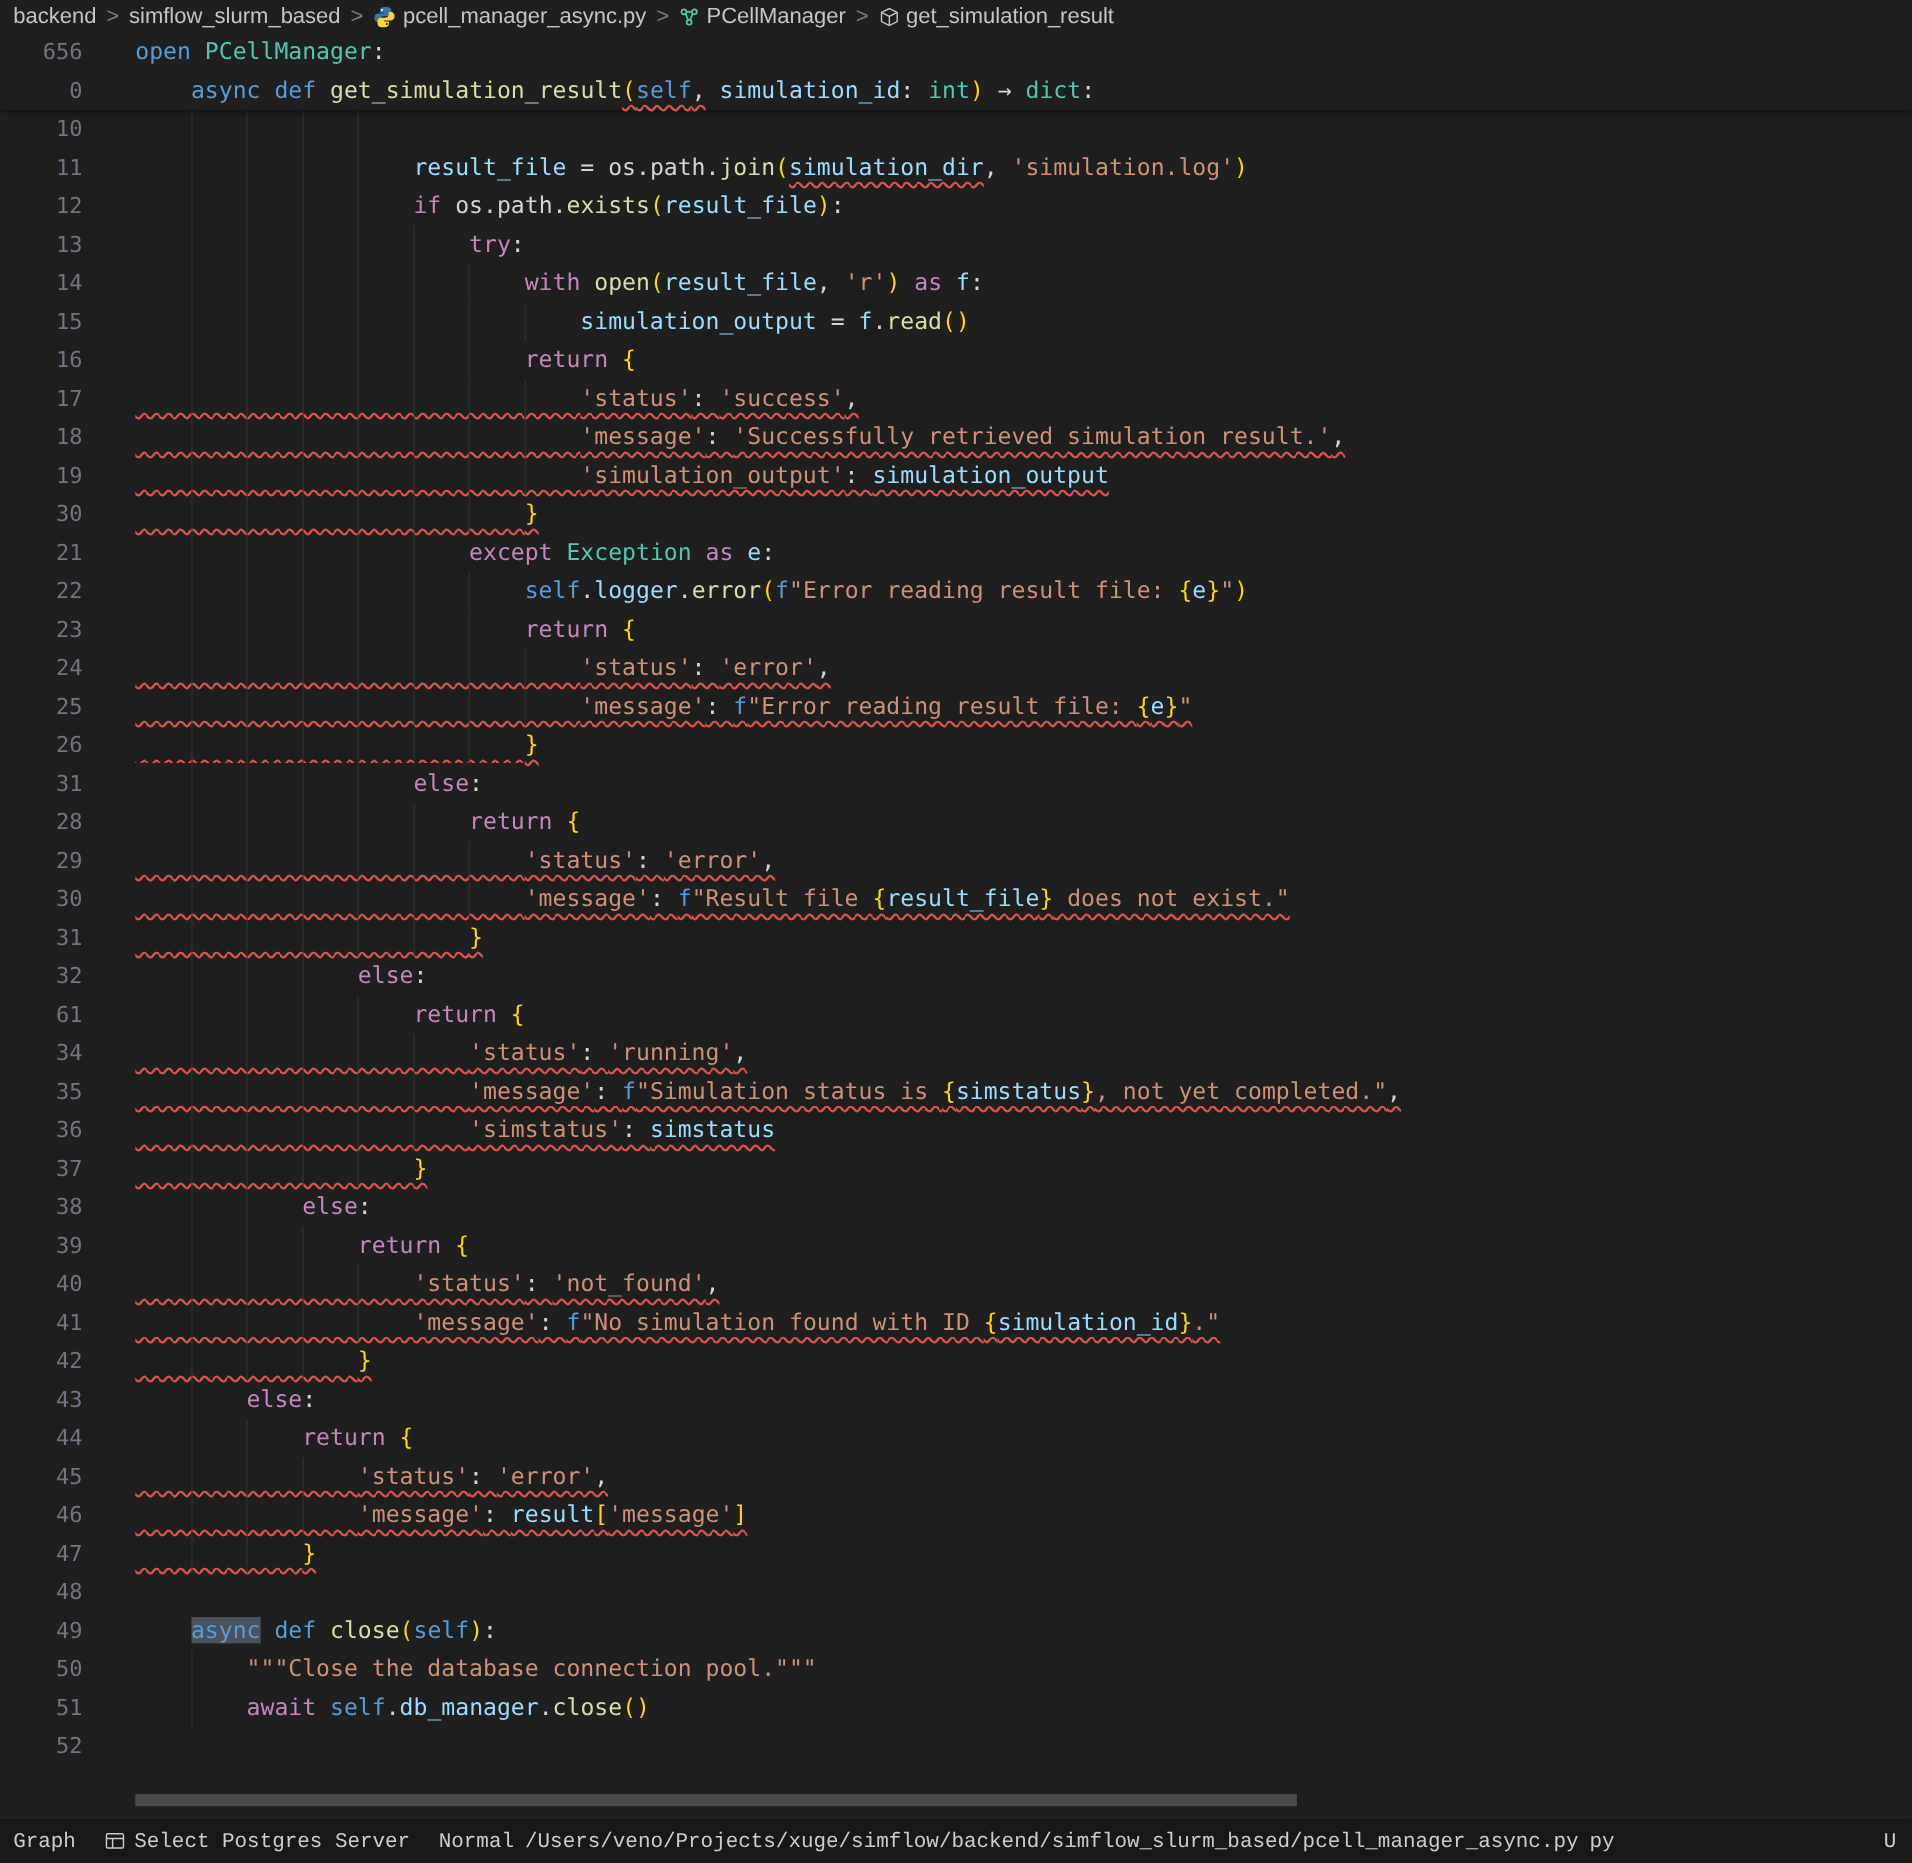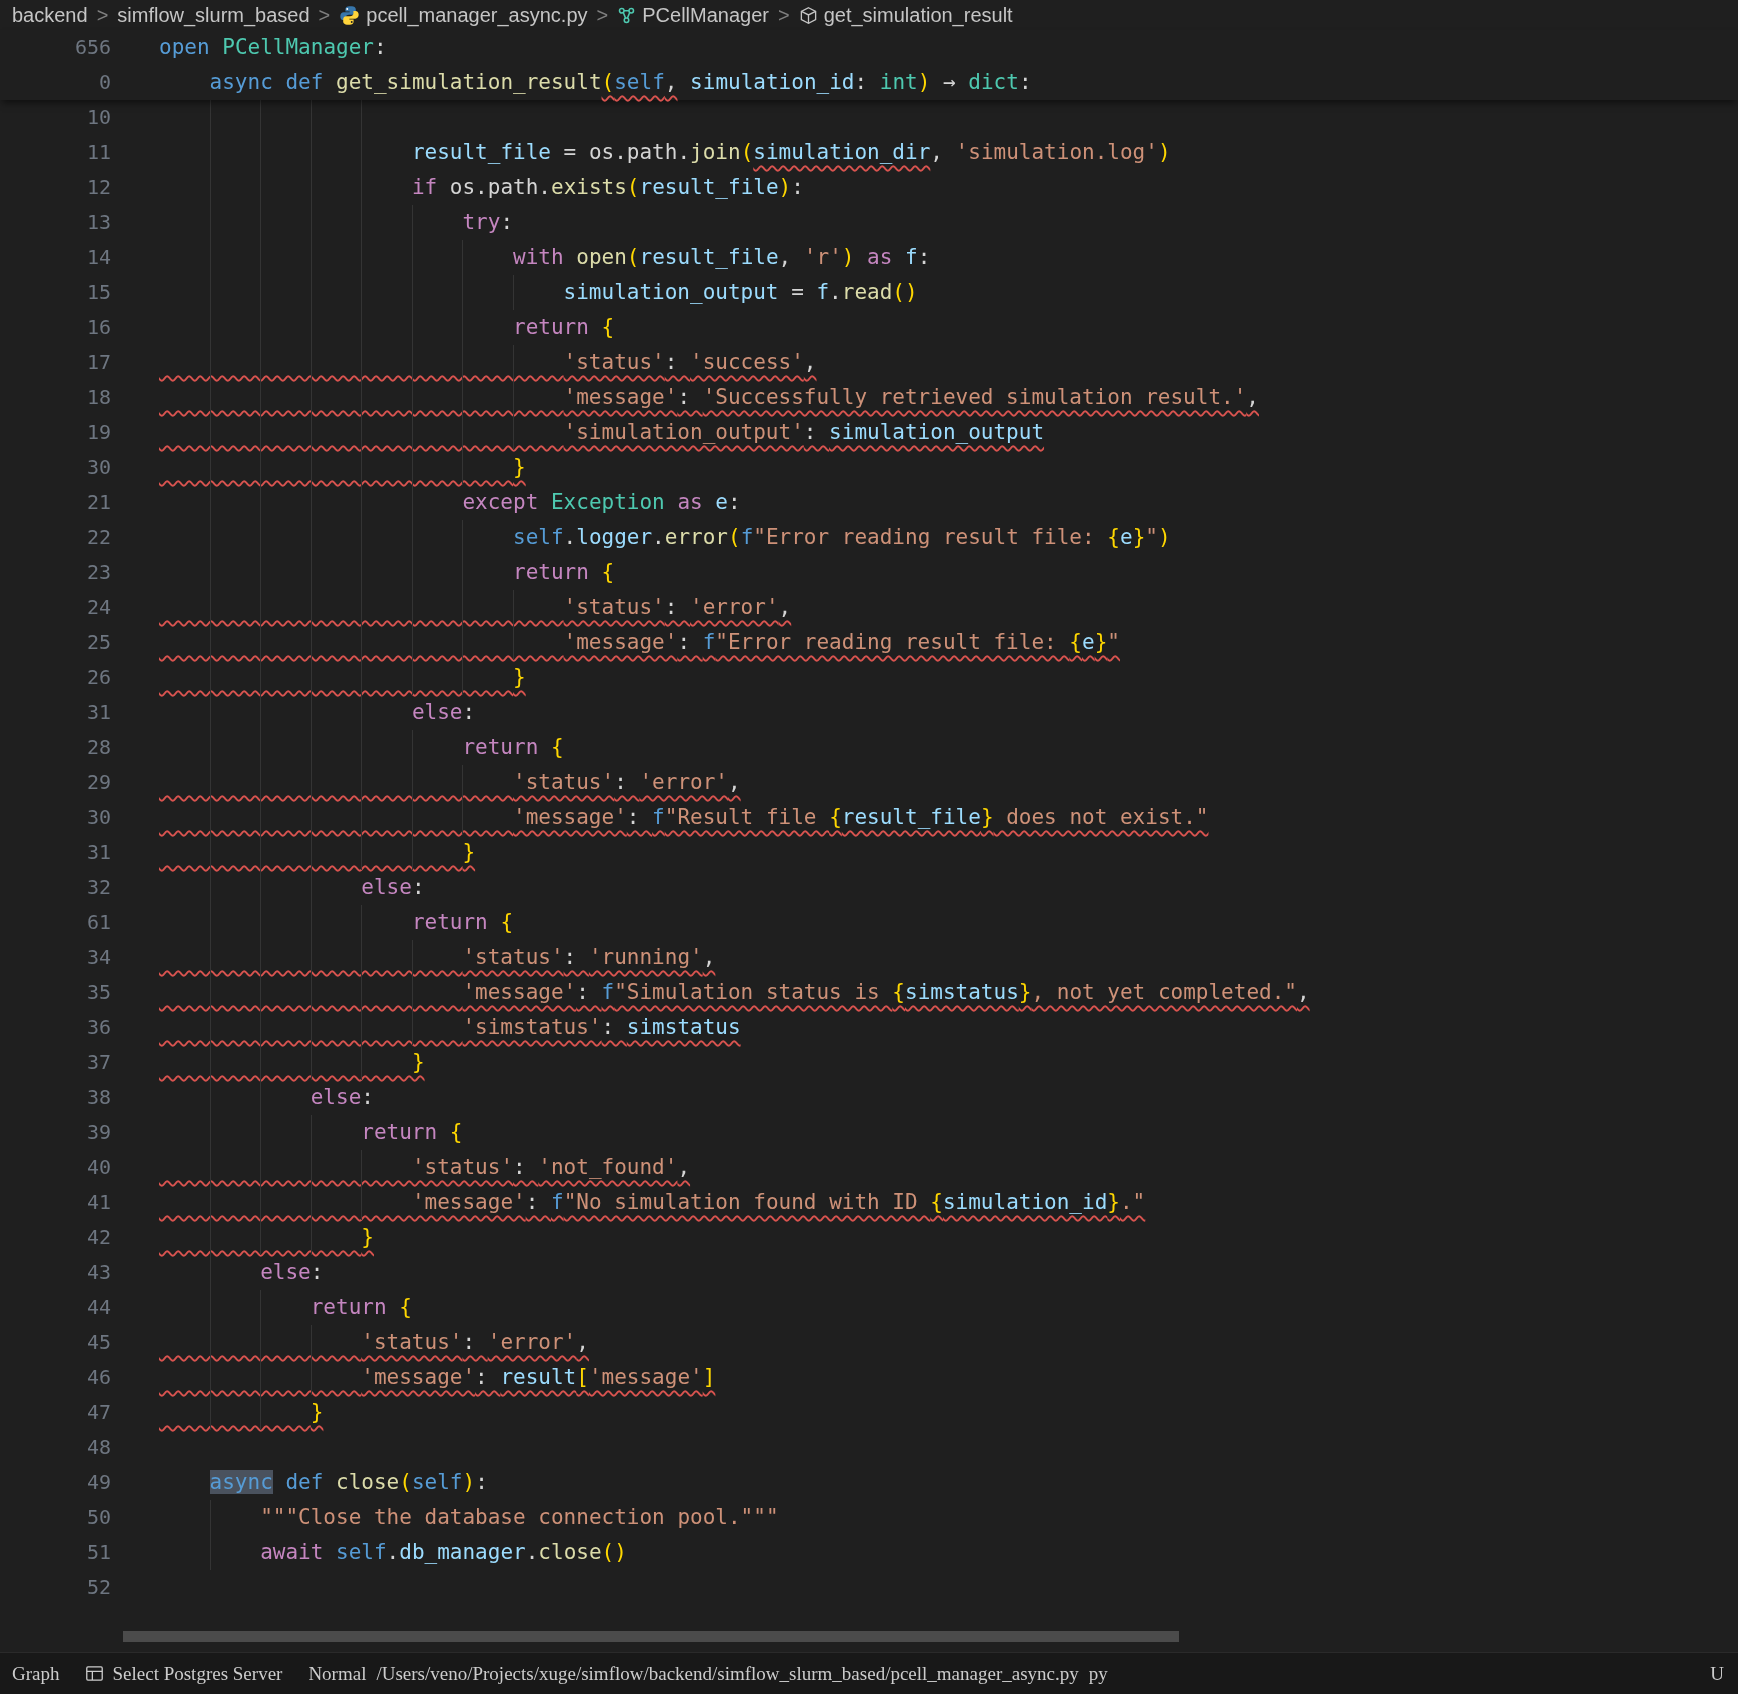--- a/index.html
+++ b/index.html
@@ -31,21 +31,20 @@
   .code-area {
     flex: 1 1 auto;
     position: relative;
     overflow: hidden;
   }
   .line {
     display: flex;
     height: 35px; line-height: 35px;
     font-size: 21px;
     white-space: pre;
-    margin-left: 36px;
   }
   .ln {
     flex: 0 0 75px;
     text-align: right;
     color: #6e7681;
     font-size: 20px;
     user-select: none;
   }
   .lc {
     position: relative;
@@ -70,21 +69,21 @@
     width: 1056px; height: 11px;
     background: #565656; opacity: 0.8;
   }
   .statusbar {
     flex: 0 0 42px;
     background: #181818;
     border-top: 1px solid #2a2a2a;
     display: flex; align-items: center;
     gap: 26px;
     padding: 0 12px;
-    font-family: Liberation Serif, serif;
+    font-family: Liberation Mono, monospace;
     font-size: 19px; color: #cccccc;
     white-space: nowrap; overflow: hidden;
   }
   .sb-item { display: inline-flex; align-items: center; gap: 8px; cursor: pointer; }
   .sb-vim { gap: 10px; }
   .sb-right { margin-left: auto; padding-right: 2px; }
 </style>
 </head>
 <body>
 

